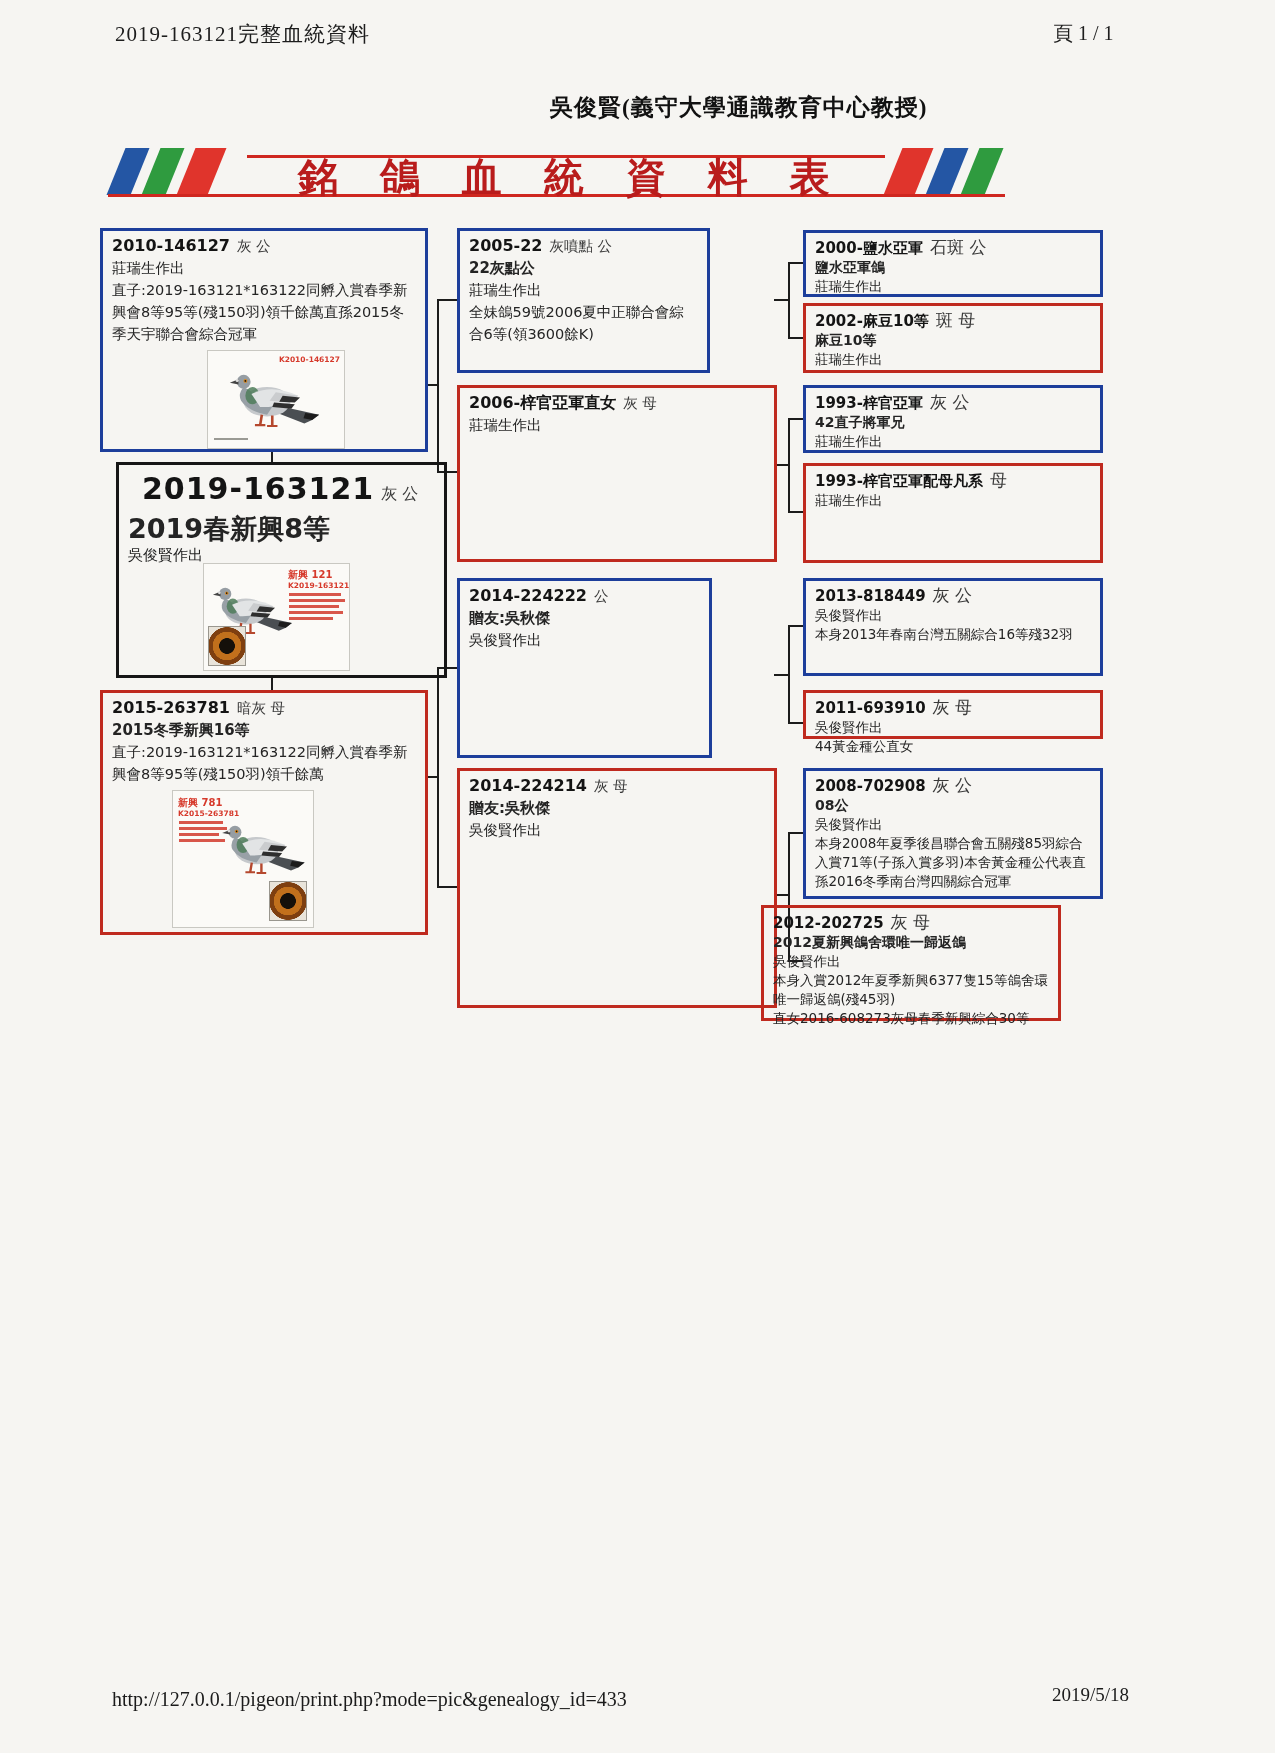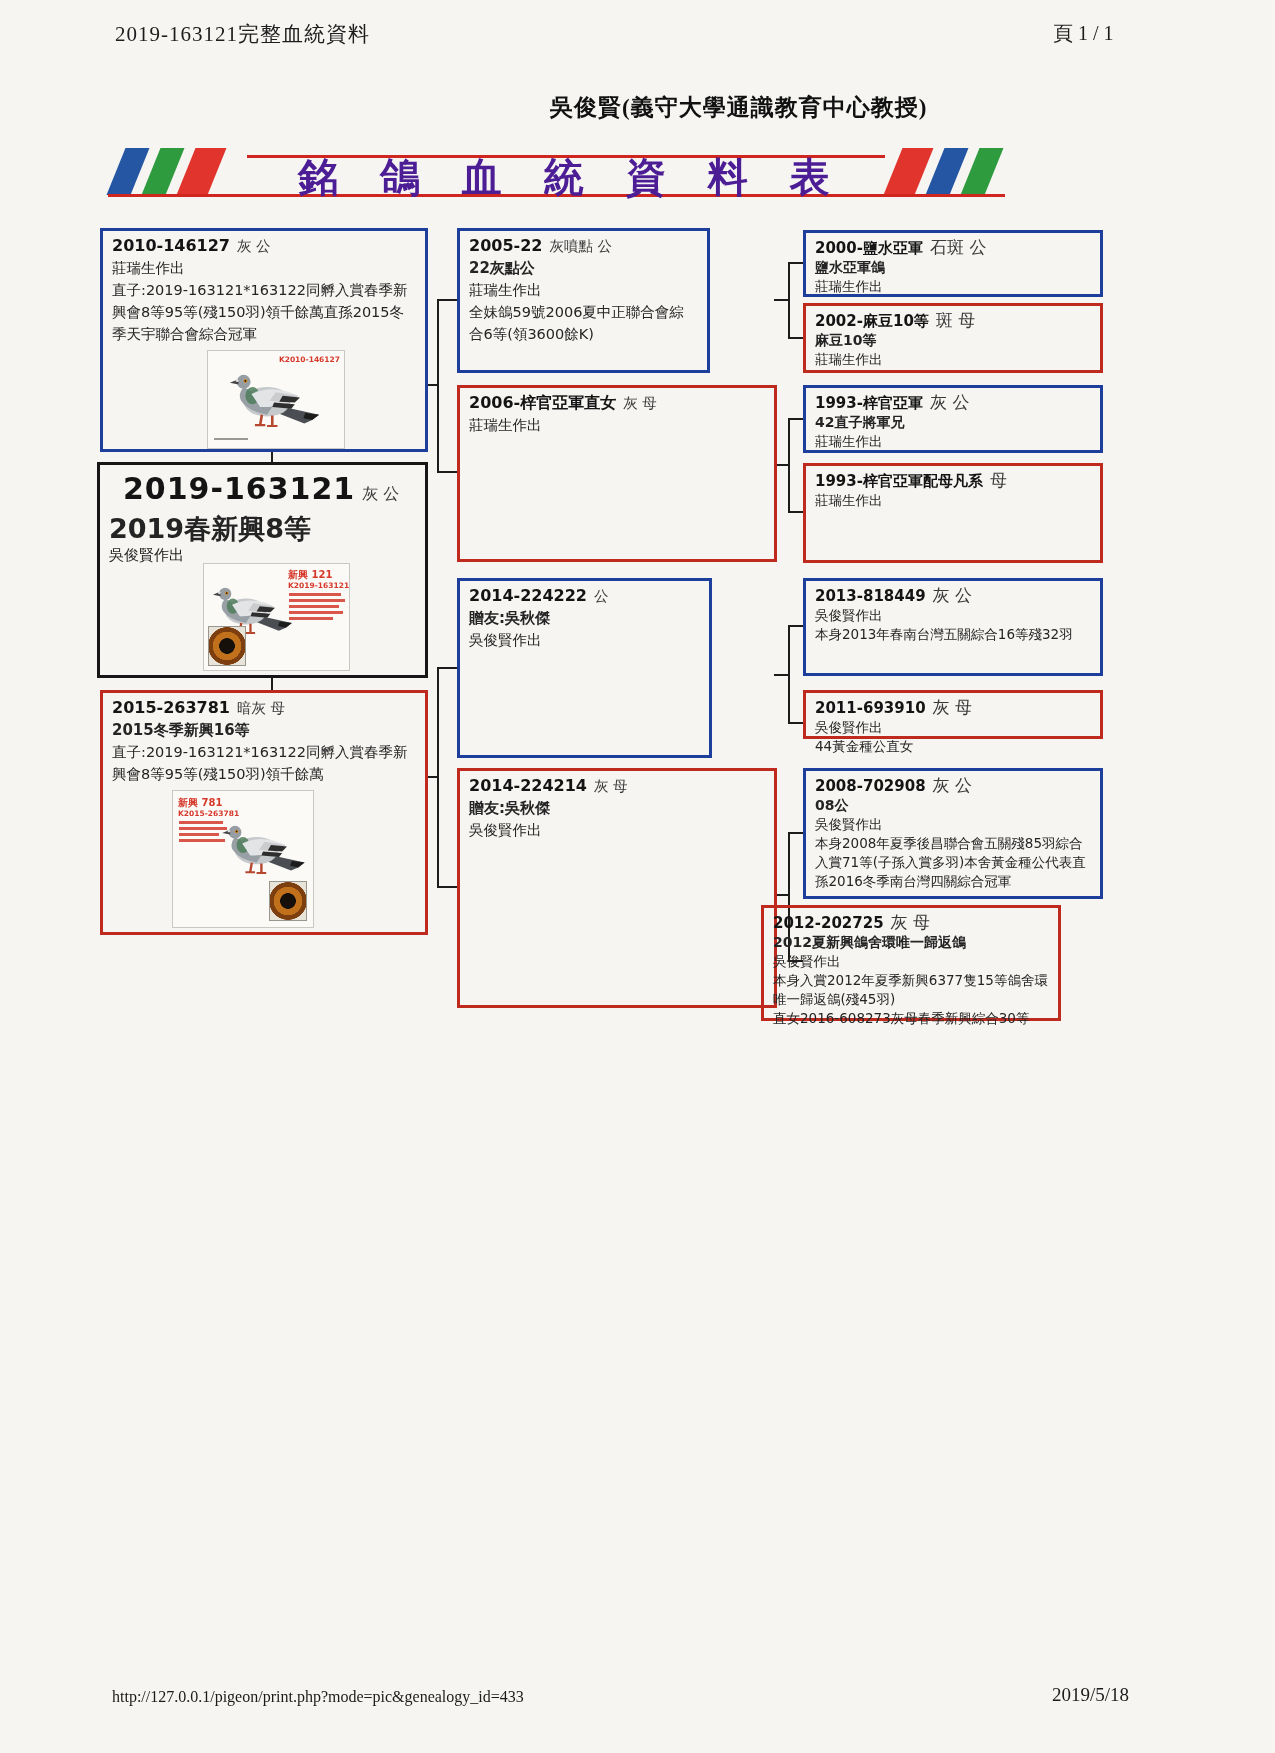--- a/index.html
+++ b/index.html
@@ -5,33 +5,33 @@
   html,body{margin:0;padding:0;}
   body{width:1275px;height:1753px;background:#efeeeb;font-family:"DejaVu Sans","Liberation Sans",sans-serif;}
   .page{position:relative;width:1275px;height:1753px;background:#f6f5f2;overflow:hidden;}
   .serif{font-family:"Liberation Serif","DejaVu Serif",serif;}
   .abs{position:absolute;margin-left:17px;}
 
   
   .doc-title{left:98px;top:20px;font-size:21px;color:#1d1d1d;letter-spacing:1px;}
   .page-label{left:1036px;top:20px;font-size:20px;color:#1d1d1d;}
   .author{left:533px;top:92px;font-size:23px;font-weight:bold;color:#111;letter-spacing:1px;}
-  .footer-url{left:95px;top:1688px;font-size:16px;color:#1b1b1b;text-align:center;}
+  .footer-url{left:95px;top:1688px;font-size:20px;color:#1b1b1b;text-align:center;}
   .footer-date{left:1035px;top:1684px;font-size:19px;color:#1b1b1b;}
 
   
   .stripe{position:absolute;top:148px;height:47px;transform:skewX(-22deg);}
   .rule{position:absolute;height:3px;background:#cf2720;}
-  .banner-title{position:absolute;left:298px;top:150px;font-size:40px;font-weight:bold;letter-spacing:14px;color:#4c1d95;white-space:nowrap;}
+  .banner-title{position:absolute;left:298px;top:150px;font-size:40px;font-weight:bold;letter-spacing:14px;color:#b91c1c;white-space:nowrap;}
 
   
   .box{position:absolute;border:3px solid #1d3e9b;padding:4px 9px;box-sizing:border-box;color:#242424;}
   .box.male{border-color:#1d3e9b;}
   .box.female{border-color:#bf2a1f;}
-  .box.subject{border-color:#161616;}
+  .box.subject{border-color:#161616;margin-left:19px;}
   .bt{font-size:15px;line-height:22px;white-space:nowrap;}
   .ring{font-weight:bold;font-size:16px;color:#141414;}
   .desc{font-size:14.5px;color:#3a3a3a;margin-left:7px;}
   .boldline{font-weight:bold;font-size:15px;line-height:22px;word-break:break-all;}
   .ln{font-size:14.5px;line-height:22px;word-break:break-all;}
   .r .bt{line-height:20px;}
   .r .ring{font-size:15px;}
   .r .desc{font-size:17px;}
   .r .boldline{font-size:14px;line-height:19px;}
   .r .ln{font-size:13.5px;line-height:19px;}

